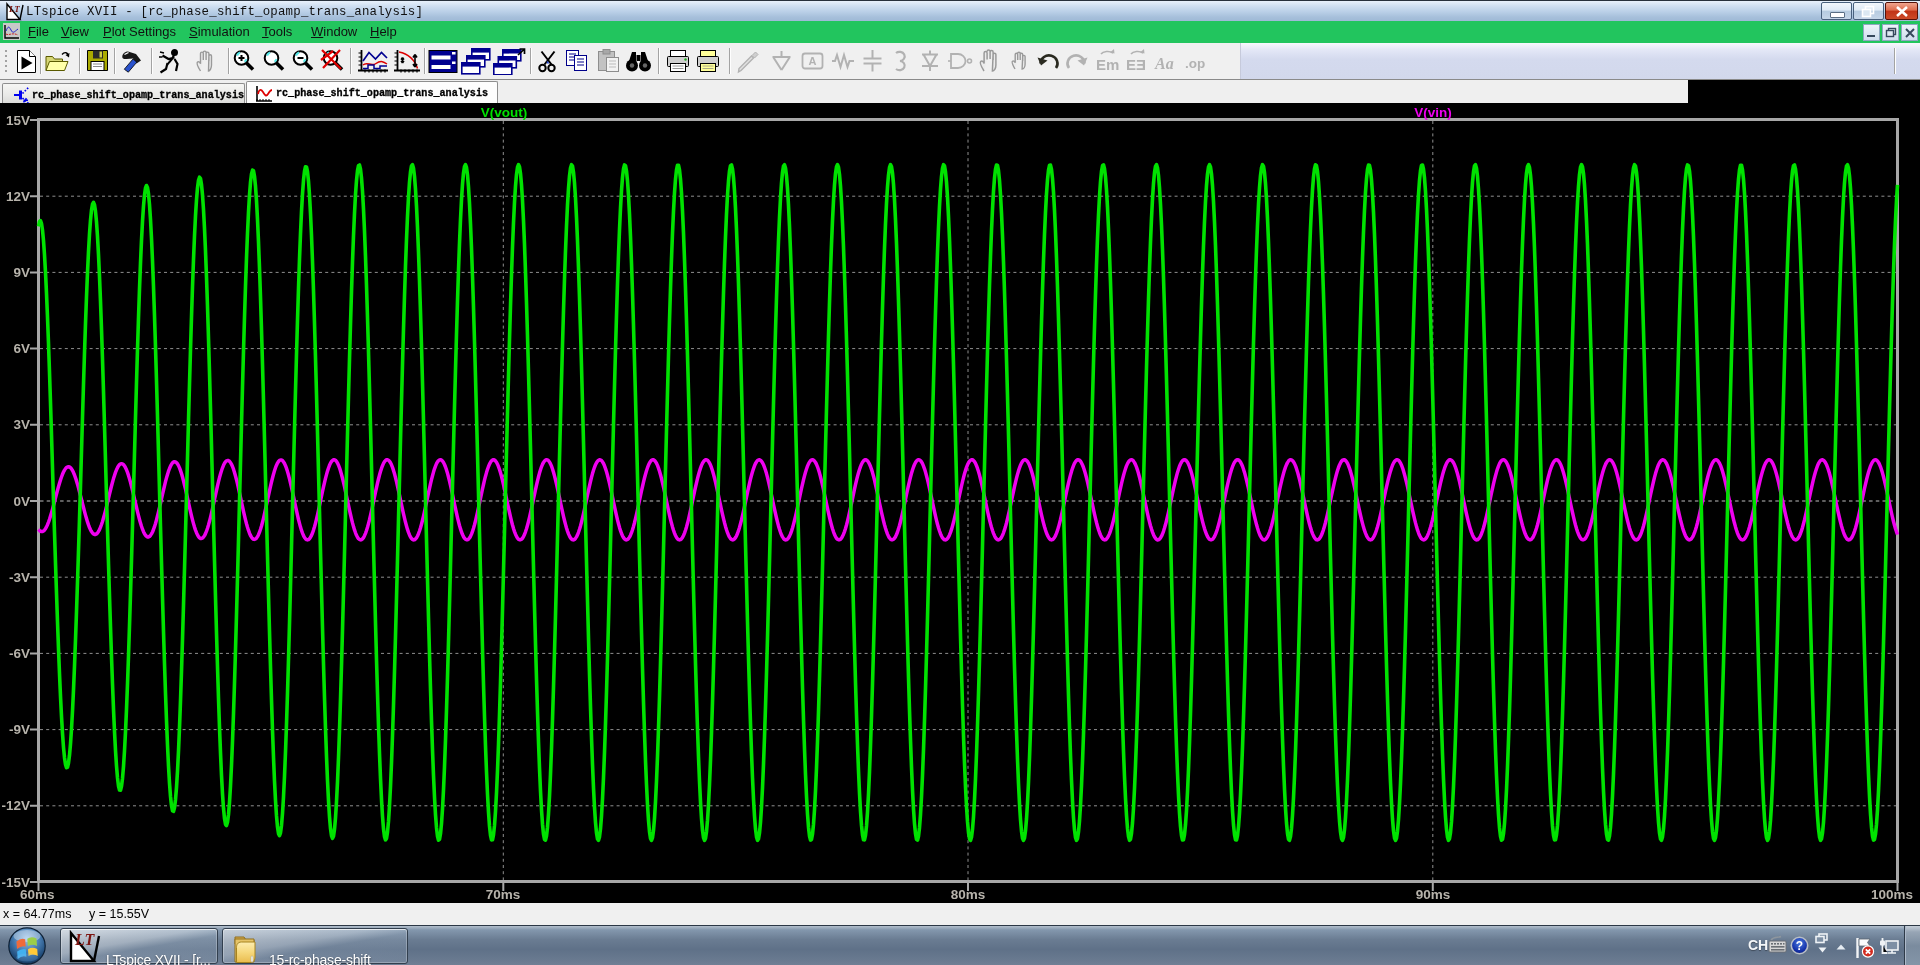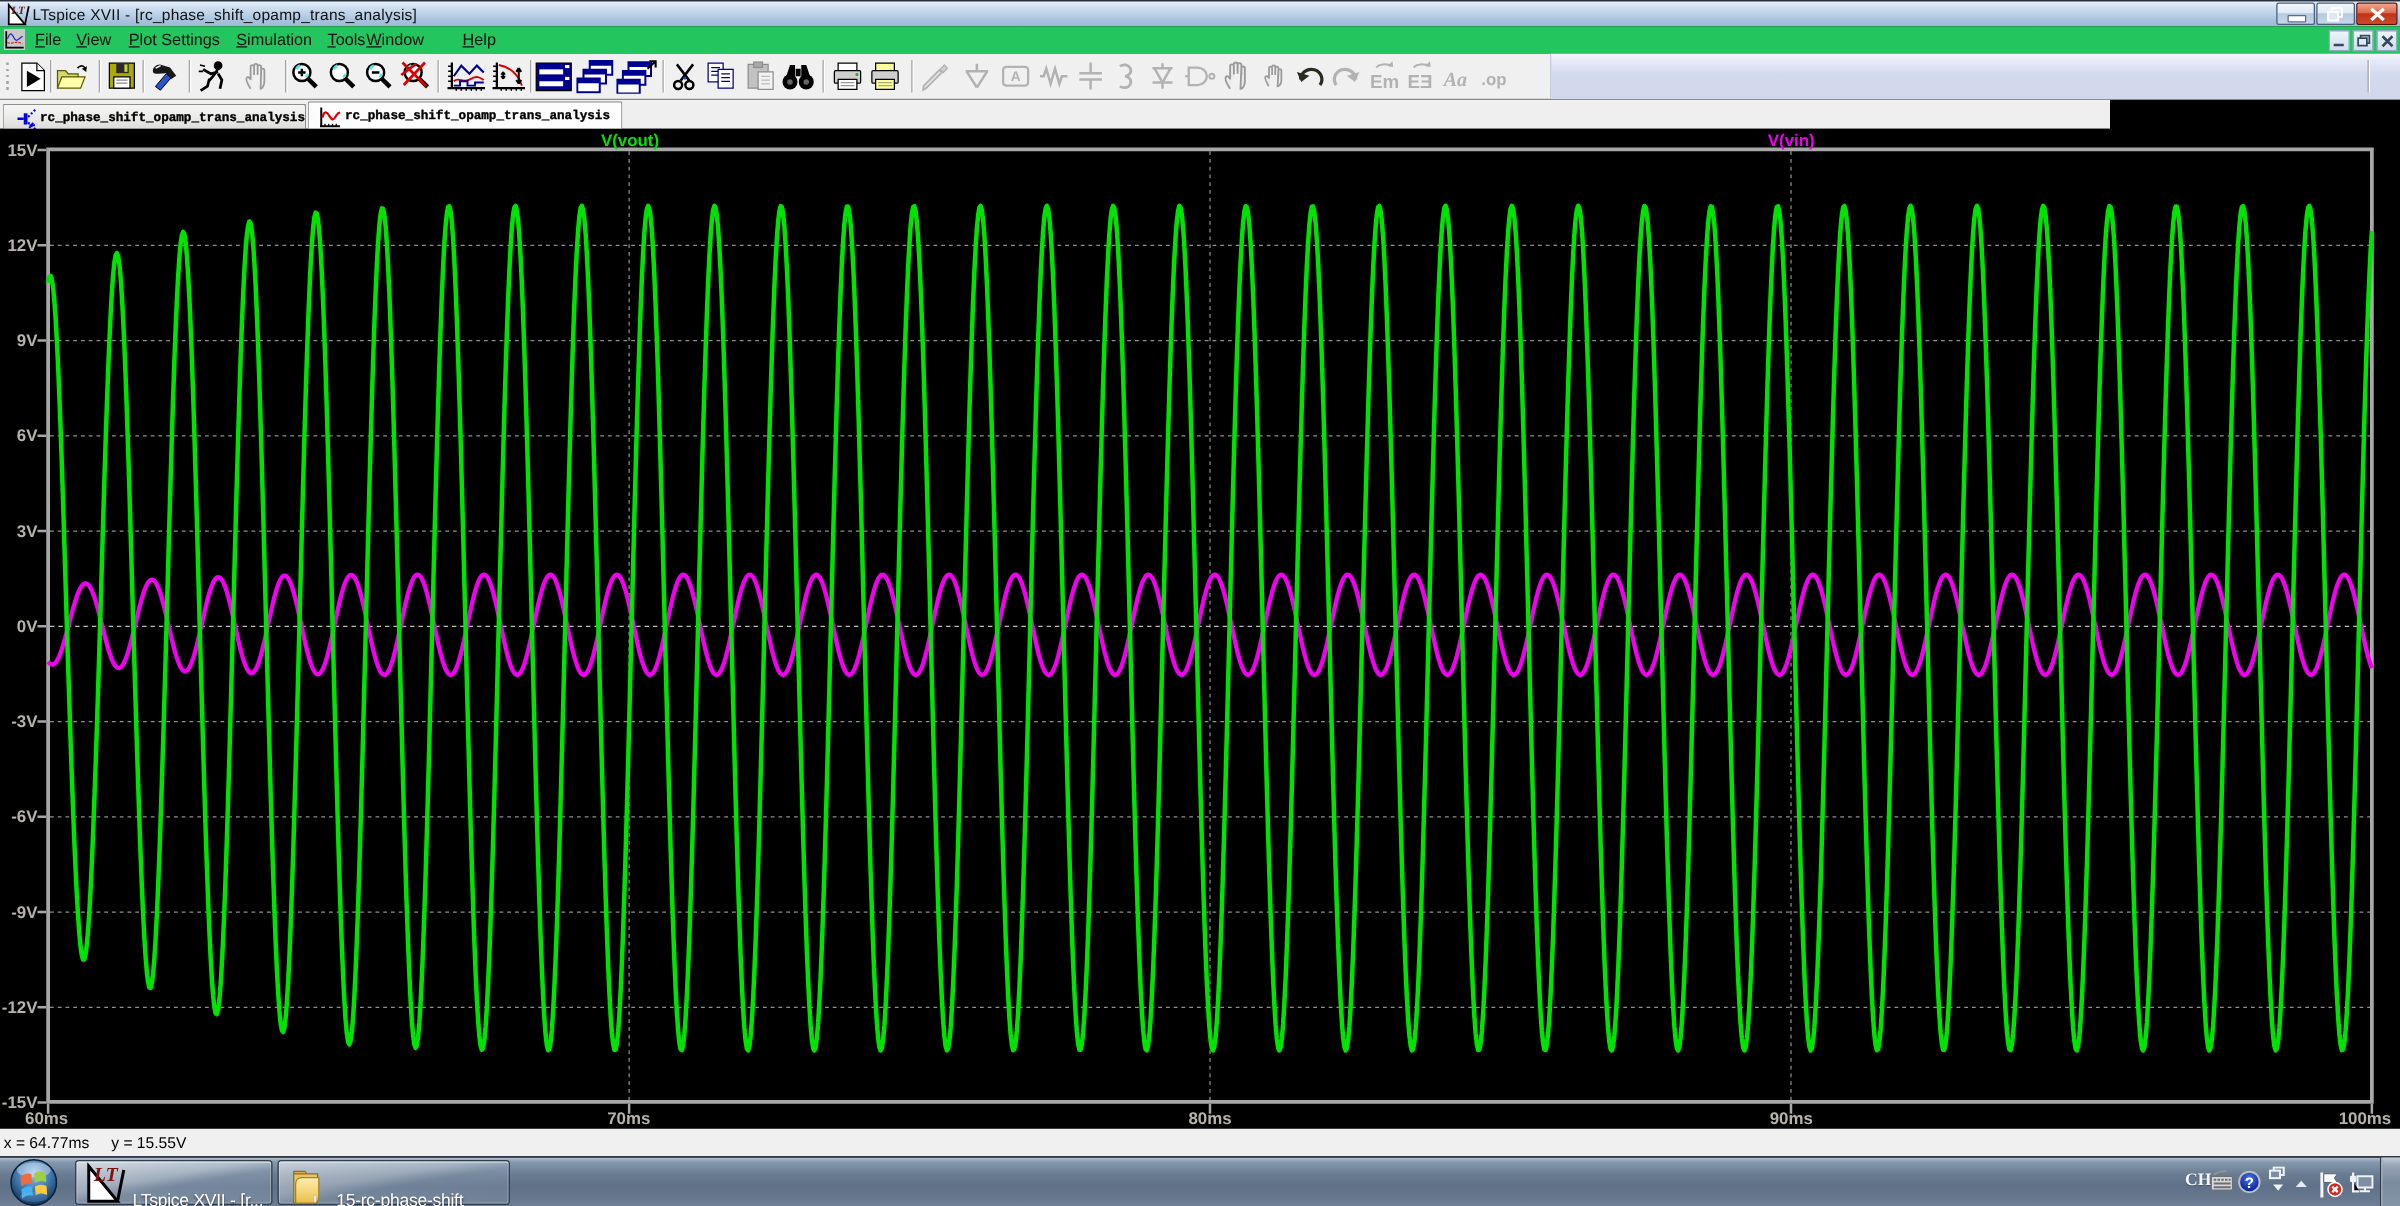--- a/index.html
+++ b/index.html
@@ -1,19 +1,19 @@
 <!DOCTYPE html>
 <html><head><meta charset="utf-8"><style>
 html,body{margin:0;padding:0;width:1920px;height:965px;overflow:hidden;background:#000;
 font-family:"Liberation Sans",sans-serif;-webkit-font-smoothing:antialiased;}
 .abs{position:absolute;}
 #titlebar{position:absolute;left:0;top:0;width:1920px;height:21px;
 background:linear-gradient(#e8f1fb 0%,#cfdff1 25%,#b9cfe7 55%,#a7c0db 80%,#9fb9d6 100%);
 border-top:1px solid #27313c;box-sizing:border-box;}
-#titletext{position:absolute;left:26px;top:4px;font-size:12.4px;color:#101010;letter-spacing:0.2px;}
+#titletext{position:absolute;left:26px;top:4px;font-size:12.4px;color:#101010;letter-spacing:0.2px;font-family:Liberation Mono, monospace;}
 .capbtn{position:absolute;top:1px;height:18px;border-radius:2px;border:1px solid #48607c;box-sizing:border-box;}
 .capbtn.blue{background:linear-gradient(#f2f7fc 0%,#dfeaf5 45%,#b6cbe0 50%,#c5d6e8 100%);}
 .capbtn.red{background:linear-gradient(#f0a58e 0%,#dd6a4b 45%,#c03317 50%,#cc4a28 100%);border-color:#551108;}
 #menubar{position:absolute;left:0;top:21px;width:1920px;height:22px;background:#22c55e;}
 .mi{position:absolute;top:3px;font-size:13px;color:#111;}
 #toolbar{position:absolute;left:0;top:43px;width:1920px;height:37px;background:#f0f0f0;border-bottom:1px solid #8a8a8a;box-sizing:border-box;}
 #lav{position:absolute;left:1240px;top:0;width:680px;height:36px;background:linear-gradient(#f7f8fd 0%,#e4e8f7 18%,#d4daee 45%,#d2d8ec 100%);border-left:1px solid #c6cadb;}
 .ti{position:absolute;}
 .tsep{position:absolute;top:5px;height:26px;width:0;border-left:1px solid #a3a3a3;border-right:1px solid #fefefe;}
 #grip{position:absolute;left:5px;top:7px;width:2px;height:23px;
@@ -66,21 +66,21 @@
  <rect width="17" height="17" fill="#c8c8c8"></rect>
  <path d="M2 2 V15 H16" stroke="#000" stroke-width="1.4" fill="none"></path>
  <path d="M3 8 C5 3,6 3,8 7 S11 9,15 6" stroke="#2222cc" stroke-width="1" fill="none"></path>
  <path d="M3 11 C6 13,9 9,15 12" stroke="#cc2222" stroke-width="1" fill="none" stroke-dasharray="2 1"></path>
 </svg>
 <div class="mi" style="left:28px"><u>F</u>ile</div>
 <div class="mi" style="left:61px"><u>V</u>iew</div>
 <div class="mi" style="left:103px"><u>P</u>lot Settings</div>
 <div class="mi" style="left:189px"><u>S</u>imulation</div>
 <div class="mi" style="left:262px"><u>T</u>ools</div>
-<div class="mi" style="left:293px"><u>W</u>indow</div>
+<div class="mi" style="left:311px"><u>W</u>indow</div>
 <div class="mi" style="left:370px"><u>H</u>elp</div>
 <div class="abs" style="left:1863px;top:3px;width:17px;height:17px;background:linear-gradient(#eef4fa,#cfdded);border:1px solid #90a8c0;box-sizing:border-box">
  <div class="abs" style="left:3px;top:10px;width:8px;height:2px;background:#36485c"></div>
     </div>
 <div class="abs" style="left:1882px;top:3px;width:17px;height:17px;background:linear-gradient(#eef4fa,#cfdded);border:1px solid #90a8c0;box-sizing:border-box">
  <svg class="abs" style="left:2px;top:2px" width="12" height="11">
         <rect x="3.5" y="1.5" width="7" height="6" fill="none" stroke="#36485c" stroke-width="1.4"></rect>
         <rect x="1.5" y="3.5" width="7" height="6" fill="#dfe9f2" stroke="#36485c" stroke-width="1.4"></rect>
       </svg>
     </div>
@@ -429,21 +429,21 @@
           </linearGradient>
         </defs>
         <path d="M2 5 h9 l2 3 h8 v4 H2z" fill="#d9ad4e" stroke="#8f6f1f"></path>
         <path d="M2 7 h19 v23 H2z" fill="#e6c468" stroke="#8f6f1f"></path>
         <path d="M5 11 h13 v17 H5z" fill="#fffdf4" stroke="#d8cfa8"></path>
         <path d="M8.5 10 C4.5 10 3.5 13 3.5 15.5 v15 h13.5 c4 0 5 -3 5 -5.5 V10z" fill="url(#fg)" stroke="#a8841f"></path>
         <rect x="18" y="24" width="2" height="6" rx="1" fill="#f8f8f0" stroke="#b0b0a0" stroke-width="0.6"></rect>
       </svg>
  <div class="tbtxt" style="left:46px">15-rc-phase-shift</div>
 </div>
-<div class="abs" style="left:1748px;top:11px;font-size:14px;font-weight:bold;color:#f4f6f8;font-family:Liberation Serif, serif;text-shadow:0 1px 1px rgba(0,0,0,0.35)">CH</div>
+<div class="abs" style="left:1748px;top:11px;font-size:14px;font-weight:bold;color:#f4f6f8;font-family:Liberation Sans, sans-serif;text-shadow:0 1px 1px rgba(0,0,0,0.35)">CH</div>
     <svg class="abs" style="left:1768px;top:8px" width="19" height="20" viewBox="0 0 19 20">
       <path d="M3 6 C6 2,10 4,13 2.5" stroke="#8e969e" stroke-width="1.4" fill="none"></path>
       <rect x="1" y="7" width="17" height="11" rx="1" fill="#d7d7d7" stroke="#6a6f74"></rect>
       <g fill="#6a6f74">
         <rect x="3" y="9" width="2" height="1.6"></rect>
         <rect x="6" y="9" width="2" height="1.6"></rect>
         <rect x="9" y="9" width="2" height="1.6"></rect>
         <rect x="12" y="9" width="2" height="1.6"></rect>
         <rect x="15" y="9" width="1.5" height="1.6"></rect>
         <rect x="3" y="12" width="13.5" height="1.6"></rect>

